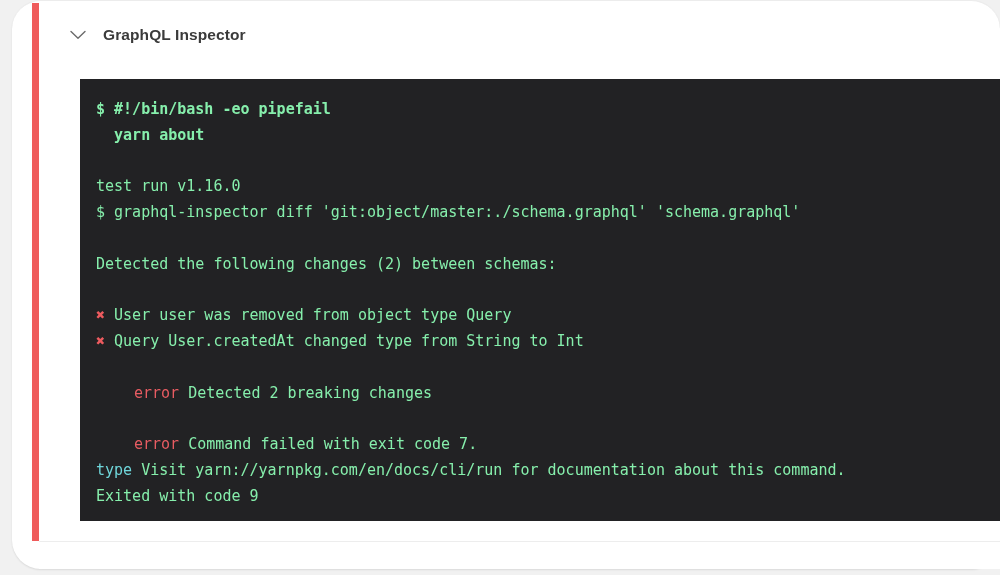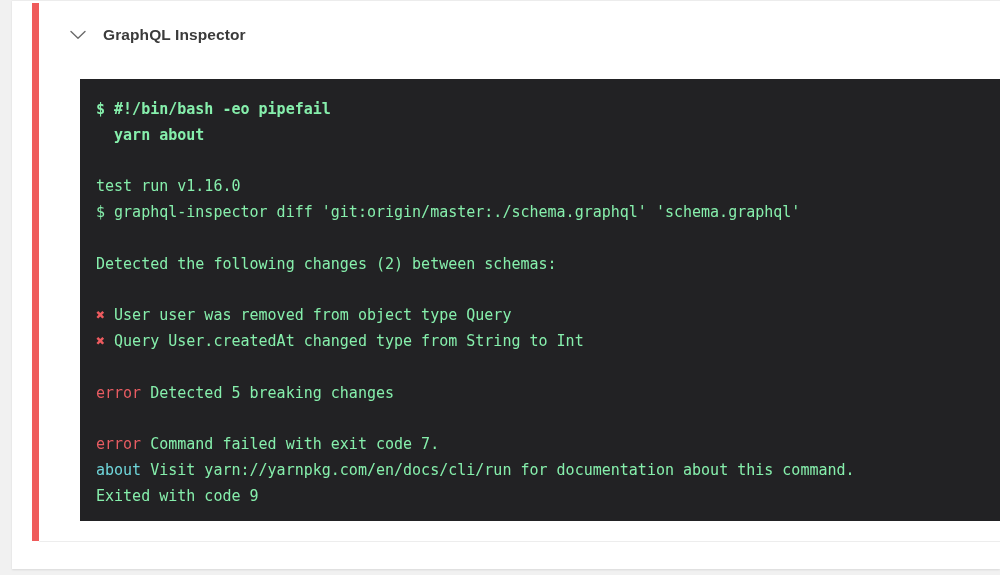--- a/index.html
+++ b/index.html
@@ -25,20 +25,21 @@
   .card {
     position: absolute;
     left: 12px;
     top: 0px;
     width: 988px;
     height: 569px;
     background: #ffffff;
     box-shadow: 0 1px 2px rgba(0,0,0,0.10);
     box-sizing: border-box;
     border-top: 1px solid #ececec;
+    border-radius: 29px;
   }
 
   
   .accent-bar {
     position: absolute;
     left: 20px;
     top: 2px;
     width: 7px;
     height: 538px;
     background: #ef5b5b;
@@ -97,21 +98,21 @@
     letter-spacing: 0px;
   }
   .log-line.bold {
     font-weight: bold;
     color: #ffffff;
   }
   .log-line.blank {
     height: 25.8px;
   }
 
-  .tok-error  { color: #e85c62; }
+  .tok-error  { color: #e85c62; margin-left: 38px; }
   .tok-info   { color: #6fd6da; }
   .tok-cross  { color: #ed5b5f; font-weight: bold; }
   .tok-plain  { color: #86efac; }
 
   
   .card-divider {
     position: absolute;
     left: 27px;
     top: 540px;
     right: 0;
@@ -145,31 +146,31 @@
       </span>
       <span class="step-title">GraphQL Inspector</span>
     </div>
 
     <div class="terminal">
       <div id="log-lines">
           <div class="log-line bold"><span class="tok-plain">$ #!/bin/bash -eo pipefail</span></div>
           <div class="log-line bold"><span class="tok-plain">  yarn about</span></div>
           <div class="log-line blank"></div>
           <div class="log-line"><span class="tok-plain">test run v1.16.0</span></div>
-          <div class="log-line"><span class="tok-plain">$ graphql-inspector diff 'git:origin/master:./schema.graphql' 'schema.graphql'</span></div>
+          <div class="log-line"><span class="tok-plain">$ graphql-inspector diff 'git:object/master:./schema.graphql' 'schema.graphql'</span></div>
           <div class="log-line blank"></div>
           <div class="log-line"><span class="tok-plain">Detected the following changes (2) between schemas:</span></div>
           <div class="log-line blank"></div>
           <div class="log-line"><span class="tok-cross">✖</span><span class="tok-plain"> User user was removed from object type Query</span></div>
           <div class="log-line"><span class="tok-cross">✖</span><span class="tok-plain"> Query User.createdAt changed type from String to Int</span></div>
           <div class="log-line blank"></div>
-          <div class="log-line"><span class="tok-error">error</span><span class="tok-plain"> Detected 5 breaking changes</span></div>
+          <div class="log-line"><span class="tok-error">error</span><span class="tok-plain"> Detected 2 breaking changes</span></div>
           <div class="log-line blank"></div>
           <div class="log-line"><span class="tok-error">error</span><span class="tok-plain"> Command failed with exit code 7.</span></div>
-          <div class="log-line"><span class="tok-info">about</span><span class="tok-plain"> Visit yarn://yarnpkg.com/en/docs/cli/run for documentation about this command.</span></div>
+          <div class="log-line"><span class="tok-info">type</span><span class="tok-plain"> Visit yarn://yarnpkg.com/en/docs/cli/run for documentation about this command.</span></div>
           <div class="log-line"><span class="tok-plain">Exited with code 9</span></div>
         </div>
     </div>
 
     <div class="card-divider"></div>
     <div class="card-footer"></div>
 
   </div>
 
 </div>

